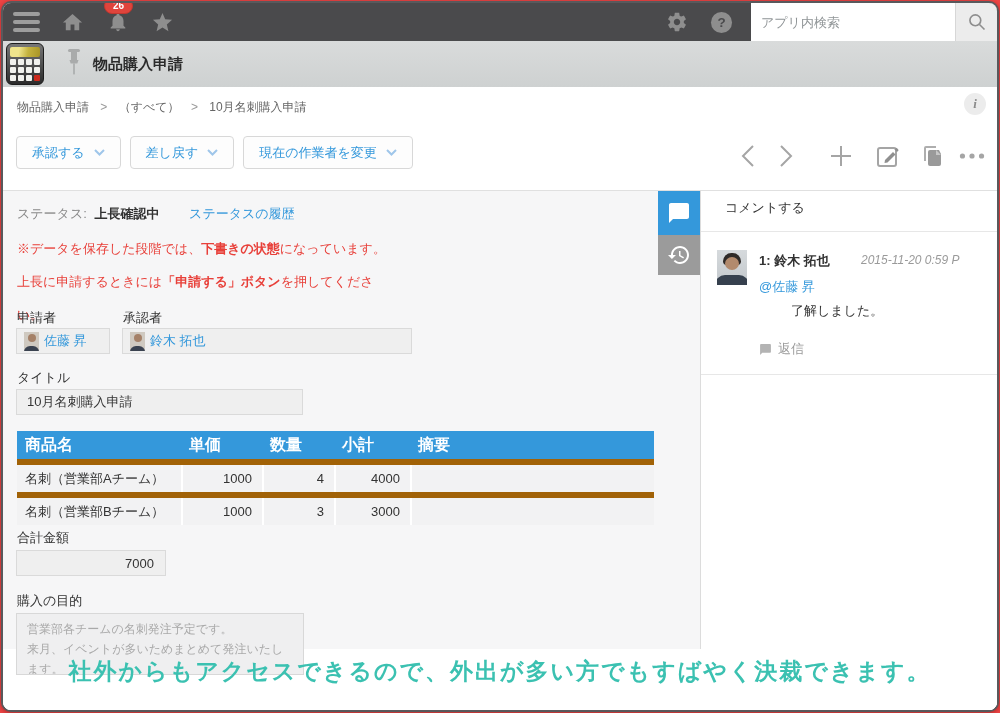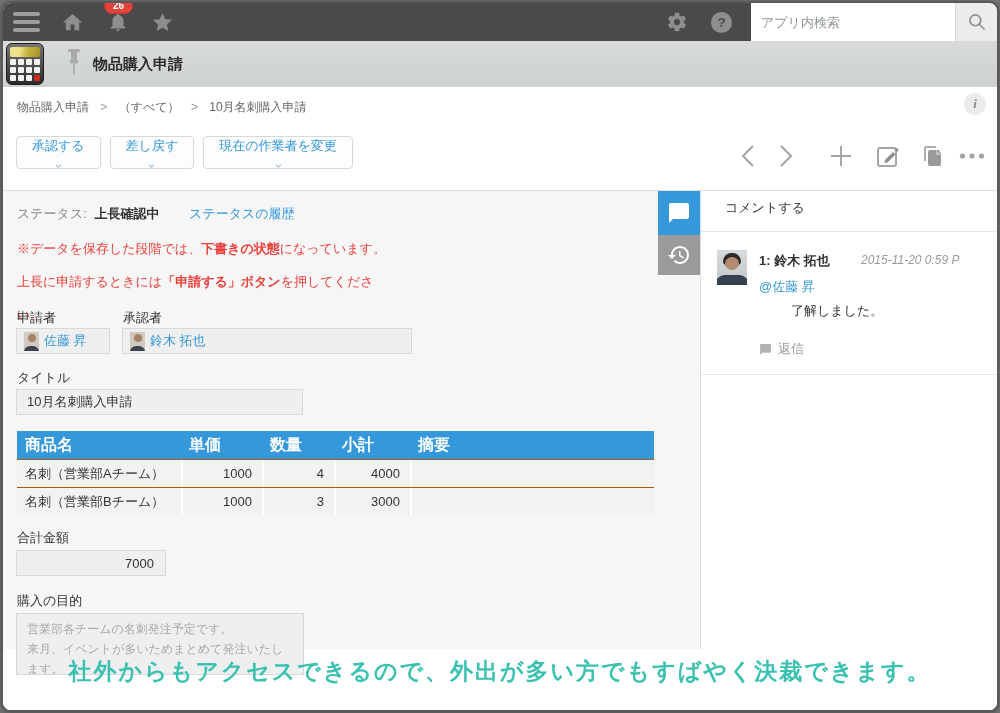--- a/index.html
+++ b/index.html
@@ -1,17 +1,17 @@
 <!DOCTYPE html>
 <html><head>
 <meta charset="utf-8">
 <style>
   html,body{margin:0;padding:0;background:#fff;}
   body{font-family:"Liberation Sans","DejaVu Sans",sans-serif;}
-  #stage{position:relative;width:1000px;height:713px;background:#737373;}
+  #stage{position:relative;width:1000px;height:713px;background:#ef4444;}
   #frame{position:absolute;left:1px;top:1px;width:994px;height:707px;border:2px solid #59595c;
          border-radius:10px;overflow:hidden;background:#fff;box-shadow:0 1px 5px rgba(0,0,0,.35);}
 
   
   .topbar{position:absolute;left:0;top:0;right:0;height:38px;background:#4a4a4c;display:flex;align-items:center;}
   .hamburger{width:27px;height:20px;margin-left:10px;display:flex;flex-direction:column;justify-content:space-between;cursor:pointer;}
   .hamburger div{height:4px;border-radius:2px;background:#9d9d9d;}
   .tb-ic{width:24px;height:24px;display:flex;align-items:center;justify-content:center;cursor:pointer;}
   .tb-ic svg{fill:#8e8e8e;}
   .bell-wrap{position:relative;}
@@ -36,21 +36,21 @@
   
   .whitezone{position:absolute;left:0;top:84px;right:0;height:103px;background:#fff;}
   .crumbs{position:absolute;left:14px;top:12px;font-size:12px;color:#666;}
   .crumbs .sep{color:#999;margin:0 8px;}
   .crumbs .lnk{cursor:pointer;}
   .info-btn{position:absolute;right:11px;top:6px;width:22px;height:22px;border-radius:50%;background:#ececec;color:#8b8b8b;
             font-family:"Liberation Serif","DejaVu Serif",serif;font-style:italic;font-weight:bold;font-size:13px;
             display:flex;align-items:center;justify-content:center;cursor:pointer;}
   .actions{position:absolute;left:13px;top:49px;display:flex;gap:9px;}
   .act-btn{height:33px;background:#fdfdfd;border:1px solid #d8d8d8;border-radius:4px;color:#3498db;font-size:13px;
-           display:flex;align-items:center;gap:9px;padding:0 15px;cursor:pointer;font-family:inherit;flex-direction:column;}
+           display:flex;align-items:center;gap:9px;padding:0 15px;cursor:pointer;font-family:inherit;}
   .rec-tools{position:absolute;right:12px;top:56px;display:flex;align-items:center;gap:13px;}
   .rec-tools .tool{width:26px;height:26px;display:flex;align-items:center;justify-content:center;cursor:pointer;}
 
   
   .bodyzone{position:absolute;left:0;top:187px;right:0;bottom:0;background:#f6f6f7;border-top:1px solid #e0e0e0;}
   .panel{position:absolute;left:697px;top:187px;right:0;bottom:0;background:#fff;border-left:1px solid #dcdcdc;border-top:1px solid #e0e0e0;overflow:hidden;}
 
   
   .status-row{position:absolute;left:14px;top:202px;font-size:13px;}
   .status-label{color:#8a8a8a;}
@@ -61,21 +61,21 @@
   .fbox{position:absolute;background:#efefef;border:1px solid #dadada;box-sizing:border-box;font-size:13px;color:#333;display:flex;align-items:center;text-align:right;}
   .userlink{color:#3498db;cursor:pointer;}
   .mini-av{width:15px;height:19px;margin:0 5px 0 7px;position:relative;background:#cfc9c0;overflow:hidden;flex:0 0 auto;}
   .mini-av .hd{position:absolute;left:4px;top:2px;width:8px;height:8px;border-radius:50%;background:#a58168;}
   .mini-av .bd{position:absolute;left:0px;bottom:-3px;width:15px;height:8px;border-radius:6px 6px 0 0;background:#3a4250;}
 
   
   .grid{position:absolute;left:14px;top:428px;width:637px;font-size:13px;}
   .grid .hrow{display:flex;background:#3498db;color:#fff;font-weight:bold;font-size:16px;}
   .grid .hrow div{height:28px;display:flex;align-items:center;padding-left:8px;box-sizing:border-box;}
-  .grid .drow{display:flex;background:#f2f2f3;border-top:1px solid #a16207;color:#333;}
+  .grid .drow{display:flex;background:#f2f2f3;border-top:6px solid #a16207;color:#333;}
   .grid .drow div{height:27px;display:flex;align-items:center;padding:0 10px 0 8px;box-sizing:border-box;border-left:2px solid #fff;}
   .grid .drow div:first-child{border-left:0;}
   .c0{width:164px;} .c1{width:81px;} .c2{width:72px;} .c3{width:76px;} .c4{width:244px;}
   .num{justify-content:flex-end;}
 
   .purpose-box{position:absolute;left:13px;top:610px;width:288px;height:62px;background:#efeff0;border:1px solid #d8d8d8;
                box-sizing:border-box;padding:5px 10px;font-size:12px;line-height:20px;color:#a9a9a9;z-index:41;overflow:hidden;}
 
   
   .side-tab{position:absolute;left:655px;width:42px;display:flex;align-items:center;justify-content:center;cursor:pointer;}

